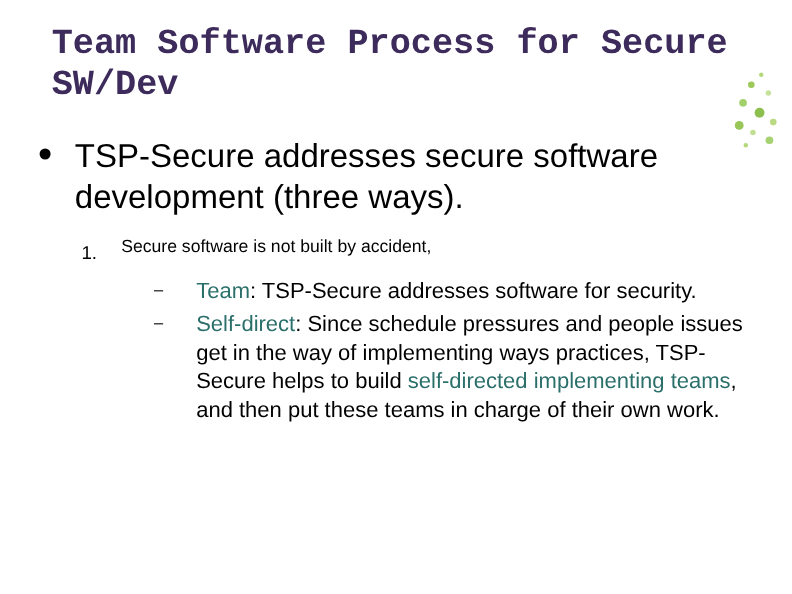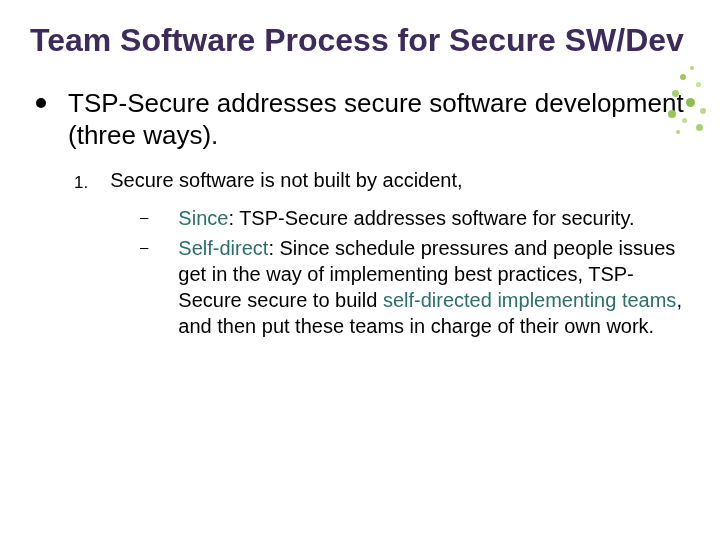--- a/index.html
+++ b/index.html
@@ -17,51 +17,52 @@
     padding: 22px 36px 0 30px;
     box-sizing: border-box;
     width: 100%;
     height: 100%;
   }
   .title {
     font-size: 32px;
     font-weight: bold;
     color: #3c2b5b;
     line-height: 1.15;
-    margin: 0 0 28px 0;
+    margin: 0 0 28px 17px;
+    font-family: Liberation Mono, monospace;
   }
   .lvl1 {
     display: flex;
     align-items: flex-start;
     margin: 0 0 16px 0;
   }
   .lvl1 .bullet {
     width: 10px;
     height: 10px;
     background: #000;
     border-radius: 50%;
     flex: 0 0 auto;
     margin: 11px 22px 0 6px;
   }
   .lvl1 .txt {
-    font-size: 26px;
+    font-size: 30px;
     line-height: 1.25;
   }
   .lvl2 {
     display: flex;
     align-items: flex-start;
     margin: 0 0 12px 44px;
   }
   .lvl2 .num {
     font-size: 17px;
     flex: 0 0 auto;
     margin: 5px 22px 0 0;
   }
   .lvl2 .txt {
-    font-size: 20px;
+    font-size: 16px;
     line-height: 1.25;
   }
   .lvl3 {
     display: flex;
     align-items: flex-start;
     margin: 0 0 4px 110px;
   }
   .lvl3 .dash {
     font-size: 15px;
     flex: 0 0 auto;
@@ -113,28 +114,28 @@
   </div>
 
   <div class="lvl2">
     <span class="num">1.</span>
     <span class="txt">Secure software is not built by accident,</span>
   </div>
 
   <div class="lvl3">
     <span class="dash">–</span>
     <span class="txt">
-      <span class="kw">Since</span><span>: TSP-Secure addresses software for security.</span>
+      <span class="kw">Team</span><span>: TSP-Secure addresses software for security.</span>
     </span>
   </div>
 
   <div class="lvl3">
     <span class="dash">–</span>
     <span class="txt">
-      <span class="kw">Self-direct</span><span>: Since schedule pressures and people issues get in the way of implementing best practices, TSP-Secure secure to build </span><span class="kw">self-directed implementing teams</span><span>, and then put these teams in charge of their own work.</span>
+      <span class="kw">Self-direct</span><span>: Since schedule pressures and people issues get in the way of implementing ways practices, TSP-Secure helps to build </span><span class="kw">self-directed implementing teams</span><span>, and then put these teams in charge of their own work.</span>
     </span>
   </div>
 
 </div>
 
 <div class="decor">
   <span class="dot d1"></span>
     <span class="dot d2"></span>
     <span class="dot d3"></span>
   <span class="dot d4"></span>

